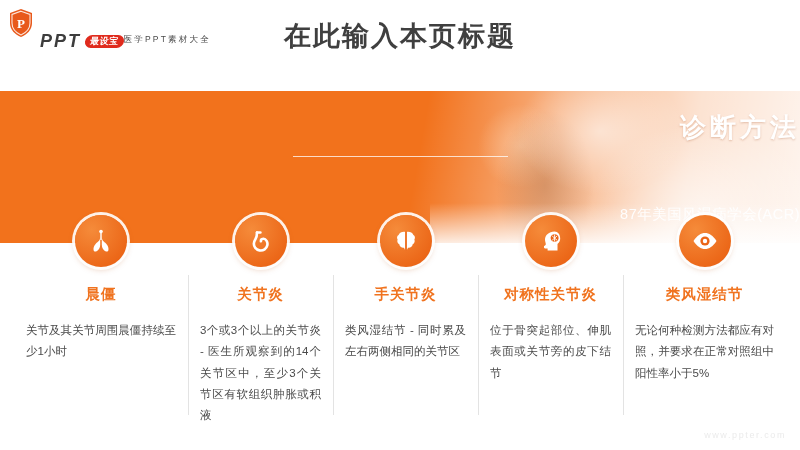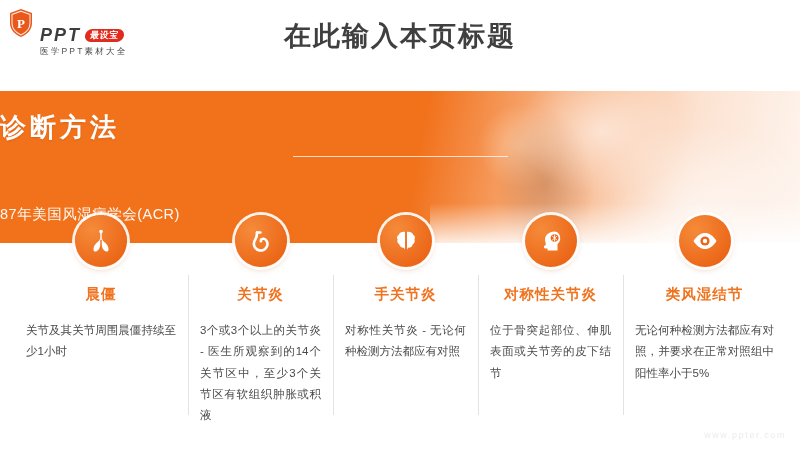--- a/index.html
+++ b/index.html
@@ -27,21 +27,21 @@
   }
   .shield {
     width: 26px;
     height: 30px;
     position: relative;
     flex: 0 0 auto;
   }
   .shield svg { display: block; }
   .logo-text-block {
     display: flex;
-    flex-direction: column;
+    flex-direction: row;
     justify-content: flex-end;
     line-height: 1;
     margin-top: 36px;
   }
   .logo-row1 {
     display: flex;
     align-items: center;
     gap: 4px;
   }
   .logo-ppt {
@@ -110,21 +110,21 @@
     right: 0;
     bottom: 0;
     height: 40px;
     background: linear-gradient(to bottom, rgba(255,255,255,0), rgba(255,255,255,.85));
   }
   .banner-inner {
     position: absolute;
     left: 0;
     right: 0;
     top: 22px;
-    text-align: left;
+    text-align: right;
   }
   .banner-title {
     font-size: 26px;
     font-weight: bold;
     color: #ffffff;
     letter-spacing: 4px;
     line-height: 1.1;
     text-shadow: 0 1px 2px rgba(150,60,10,.25);
   }
   .banner-rule {
@@ -273,21 +273,21 @@
 
   <div class="col col-3">
     <div class="icon-circle">
       <svg width="28" height="28" viewBox="0 0 28 28">
         <path d="M13.2 5 C10.4 4.4 7.6 5.8 6.6 8 C5 8.9 4.6 11 5.6 12.4 C4.8 14.2 5.6 16.4 7.3 17.2 C7.6 19.6 9.9 21.3 12.1 20.7 C12.6 22 13 22.8 13.2 23.4 Z" fill="#ffffff"></path>
         <path d="M14.8 5 C17.6 4.4 20.4 5.8 21.4 8 C23 8.9 23.4 11 22.4 12.4 C23.2 14.2 22.4 16.4 20.7 17.2 C20.4 19.6 18.1 21.3 15.9 20.7 C15.4 22 15 22.8 14.8 23.4 Z" fill="#ffffff"></path>
         <rect x="13.4" y="4.6" width="1.2" height="19" fill="#eb6516"></rect>
       </svg>
     </div>
     <div class="col-title">手关节炎</div>
-    <div class="col-body">对称性关节炎 - 无论何种检测方法都应有对照</div>
+    <div class="col-body">类风湿结节 - 同时累及左右两侧相同的关节区</div>
   </div>
 
   <div class="col col-4">
     <div class="icon-circle">
       <svg width="28" height="28" viewBox="0 0 28 28">
         <path d="M17.5 4.5 C12 4.5 8 8.2 8 12.6 C8 14.6 8.8 16 8.8 17.2 C8.8 18 8 18.4 7 19 L7 20.2 C7 21.2 7.8 21.6 9 21.6 L10.6 21.6 L10.6 23.6 L20.5 23.6 L20.5 17 C22.3 15.6 23.2 13.8 23.2 11.6 C23.2 7.6 21 4.5 17.5 4.5 Z" fill="#ffffff"></path>
         <path d="M17.6 7.2 C15.3 7.2 13.6 8.9 13.6 11 C13.6 13.2 15.3 14.8 17.6 14.8 C19.9 14.8 21.6 13.2 21.6 11 C21.6 8.9 19.9 7.2 17.6 7.2 Z" fill="#eb6516"></path>
         <path d="M15.2 9 L20 13.2 M20 9 L15.2 13.2 M17.6 7.6 L17.6 14.4" stroke="#ffffff" stroke-width="0.9"></path>
       </svg>
     </div>

